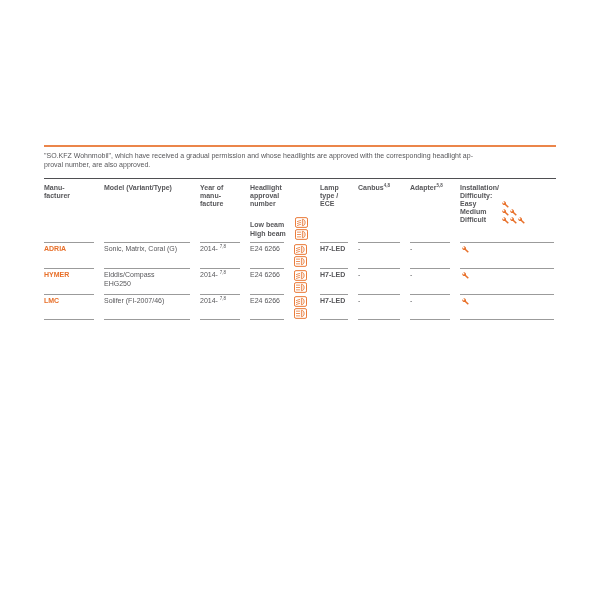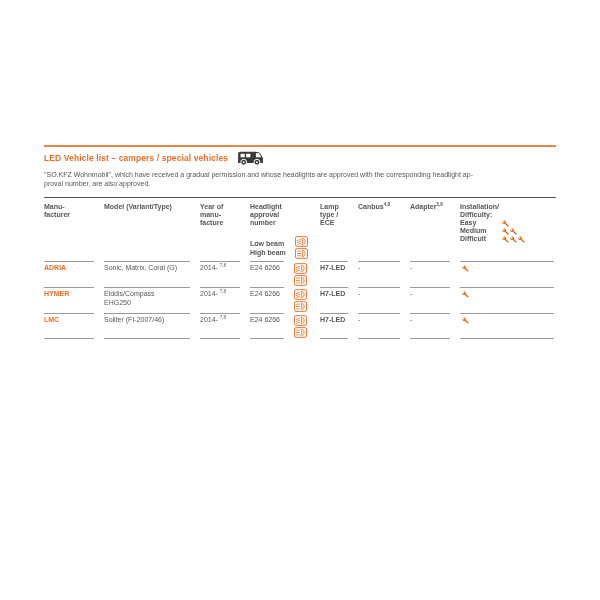--- a/index.html
+++ b/index.html
@@ -74,26 +74,20 @@
     <symbol id="sym-wrench" viewBox="0 0 24 24">
       <path d="M22.7 19l-9.1-9.1c.9-2.3.4-5-1.5-6.9-2-2-5-2.4-7.4-1.3L9 6 6 9 1.6 4.7C.4 7.1.9 10.1 2.9 12.1c1.9 1.9 4.6 2.4 6.9 1.5l9.1 9.1c.4.4 1 .4 1.4 0l2.3-2.3c.5-.4.5-1.1.1-1.4z"></path>
     </symbol>
   </defs>
 </svg>
 
 <div class="content">
 
   <div class="top-rule"></div>
 
-  <div class="title-row">
-    <span class="doc-title">LED Vehicle list – campers / special vehicles</span>
-    <svg class="camper">
-        <use href="#sym-camper"></use>
-      </svg>
-  </div>
 
   <div class="intro">"SO.KFZ Wohnmobil", which have received a gradual permission and whose headlights are approved with the corresponding headlight ap-
 proval number, are also approved.</div>
 
   <div class="table">
 
     <div class="thead">
       <div class="th ml">Manu-
 facturer</div>
       <div class="th ml">Model (Variant/Type)</div>

